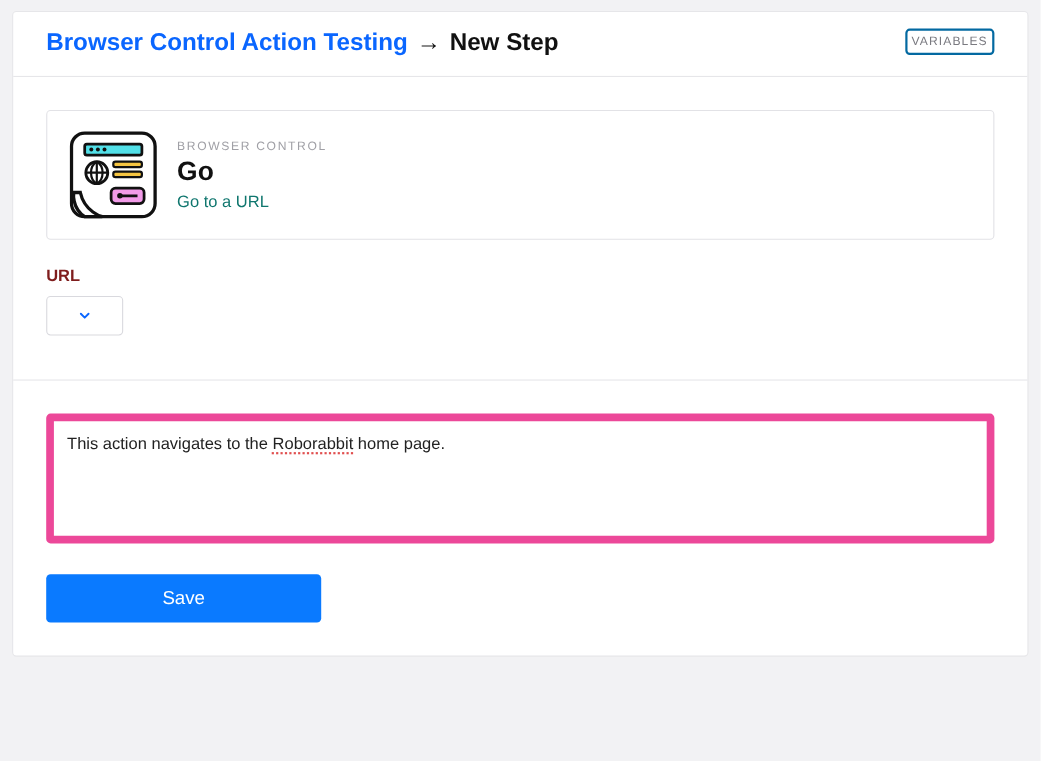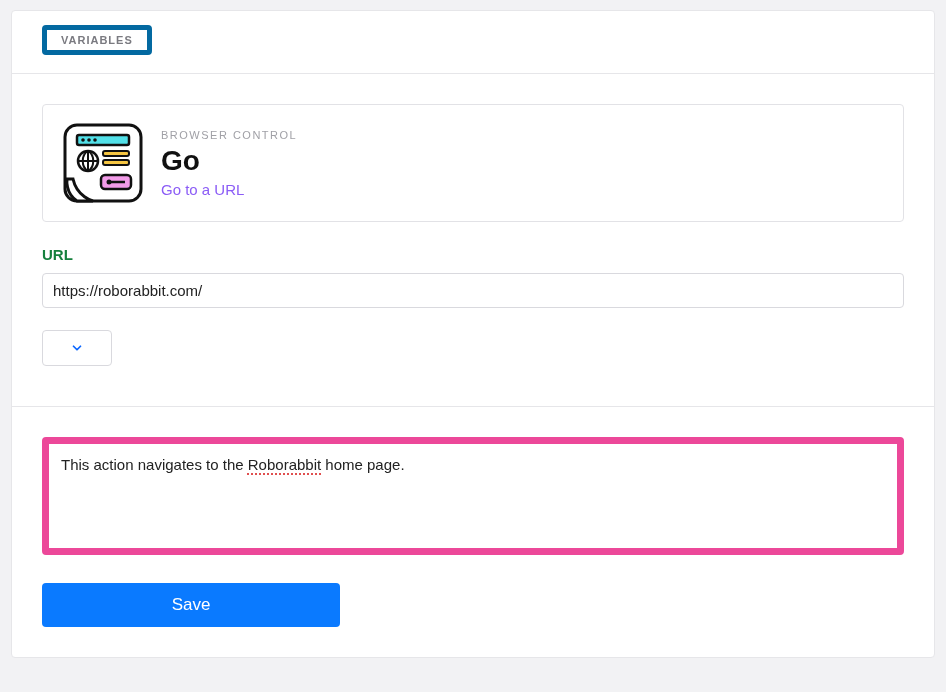--- a/index.html
+++ b/index.html
@@ -33,29 +33,29 @@
   }
   .breadcrumb a {
     color: #0a66ff;
     text-decoration: none;
   }
   .breadcrumb .arrow {
     color: #111;
     font-weight: 700;
   }
   .variables-btn {
-    border: 5px solid #0369a1;
+    border: 2px solid #0369a1;
     background: #fff;
     color: #7a7a80;
     font-size: 11px;
     letter-spacing: 1px;
-    padding: 4px 14px;
+    padding: 4px 4px;
     border-radius: 4px;
     cursor: pointer;
-    font-weight: 700;
+    font-weight: 400;
   }
   .card-body {
     padding: 30px 30px 10px 30px;
   }
   .action-box {
     border: 1px solid #e2e2e6;
     border-radius: 4px;
     padding: 18px 20px;
     display: flex;
     align-items: center;
@@ -69,33 +69,33 @@
   }
   .action-meta .category {
     font-size: 11px;
     letter-spacing: 1.5px;
     color: #a0a0a6;
     font-weight: 500;
     margin-bottom: 4px;
     text-align: right;
   }
   .action-meta .title {
-    font-size: 28px;
+    font-size: 24px;
     font-weight: 700;
     color: #111;
     margin-bottom: 4px;
   }
   .action-meta .subtitle {
     font-size: 15px;
-    color: #8b5cf6;
+    color: #0f766e;
   }
   .field-label {
     font-size: 15px;
     font-weight: 700;
-    color: #15803d;
+    color: #7f1d1d;
     margin-bottom: 10px;
   }
   .text-input {
     width: 100%;
     border: 1px solid #d9d9de;
     border-radius: 4px;
     padding: 8px 10px;
     font-size: 15px;
     color: #222;
     font-family: inherit;
@@ -132,37 +132,42 @@
     margin-bottom: 28px;
   }
   .save-btn {
     background: #0a7aff;
     color: #fff;
     font-size: 17px;
     font-weight: 500;
     border: none;
     border-radius: 4px;
     padding: 12px 0;
-    width: 298px;
+    width: 250px;
     cursor: pointer;
   }
   .spellcheck {
     text-decoration: underline;
     text-decoration-style: dotted;
     text-decoration-color: #e04f4f;
     text-decoration-thickness: 2px;
     text-underline-offset: 3px;
   }
 </style>
 </head>
 <body>
 
 <div class="card">
 
   <div class="card-header">
+    <div class="breadcrumb">
+      <a href="#">Browser Control Action Testing</a>
+      <span class="arrow">→</span>
+      <span>New Step</span>
+    </div>
     <button class="variables-btn">VARIABLES</button>
   </div>
 
   <div class="card-body">
 
     <div class="action-box">
       <div class="action-icon">
         <svg viewBox="0 0 80 80" width="80" height="80">
           <rect x="2" y="2" width="76" height="76" rx="12" ry="12" fill="#ffffff" stroke="#111111" stroke-width="3"></rect>
           <rect x="14" y="12" width="52" height="10" rx="2" fill="#52e0e8" stroke="#111111" stroke-width="2.5"></rect>
@@ -183,21 +188,20 @@
         </svg>
       </div>
       <div class="action-meta">
         <div class="category">BROWSER CONTROL</div>
         <div class="title">Go</div>
         <div class="subtitle">Go to a URL</div>
       </div>
     </div>
 
     <div class="field-label">URL</div>
-    <input type="text" class="text-input" value="https://roborabbit.com/" style="">
 
     <div class="select-box">
       <svg width="14" height="14" viewBox="0 0 24 24">
         <path d="M6 9 L12 15 L18 9" fill="none" stroke="#0a66ff" stroke-width="3" stroke-linecap="round" stroke-linejoin="round"></path>
       </svg>
     </div>
 
   </div>
 
   <div class="divider"></div>

